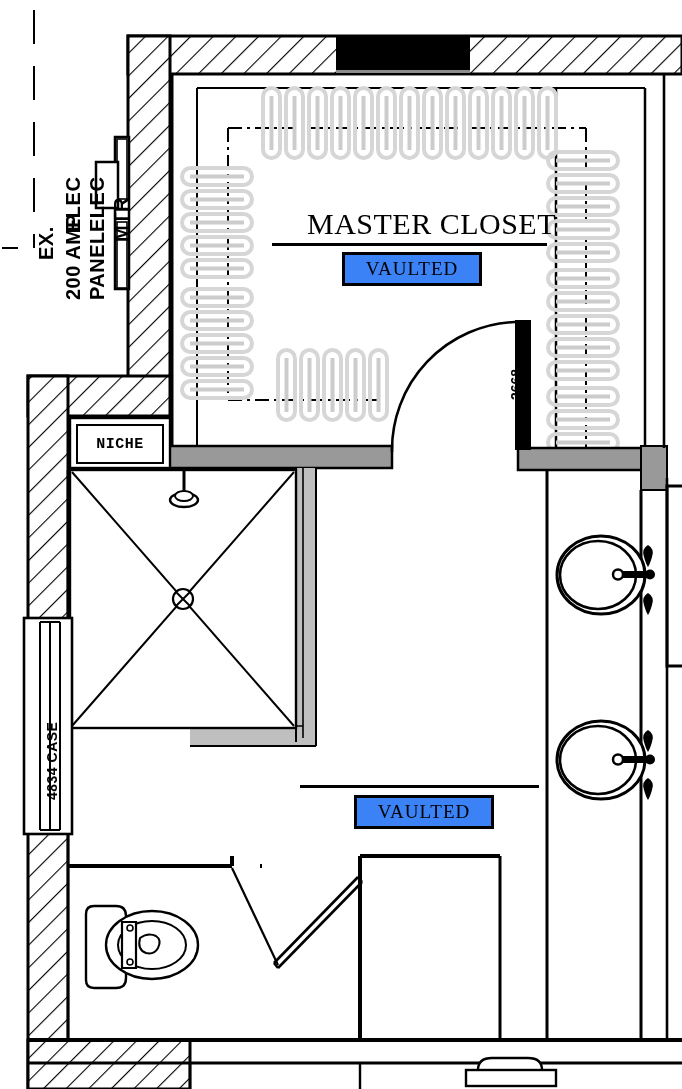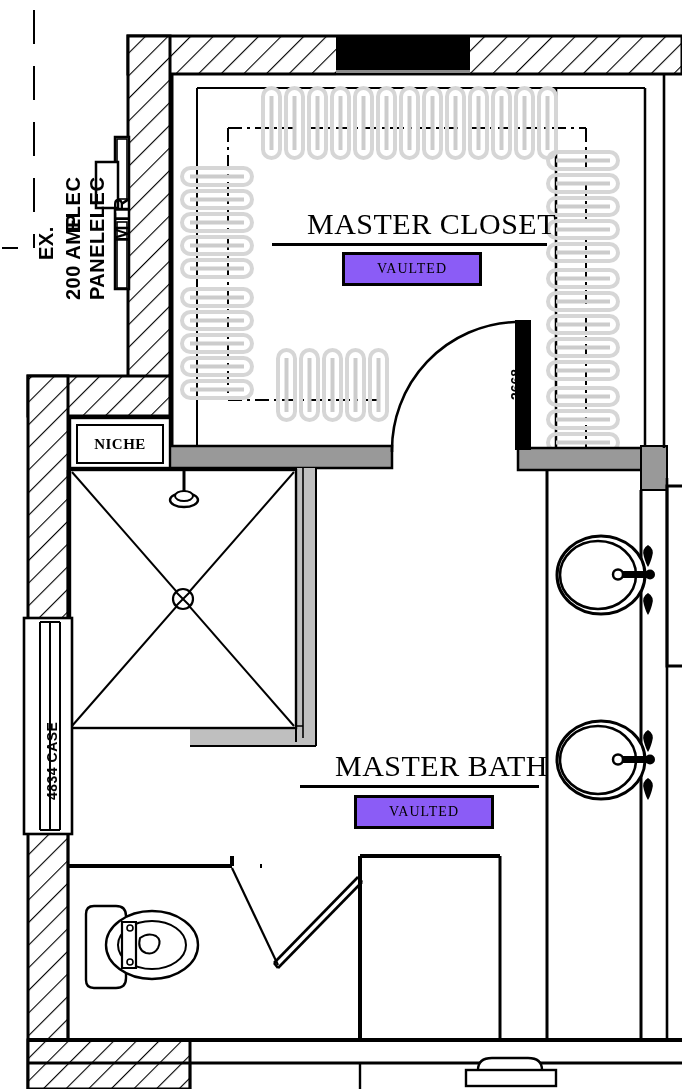--- a/index.html
+++ b/index.html
@@ -3,26 +3,26 @@
 <meta charset="utf-8">
 <title>Master Suite Floor Plan</title>
 <style>
   html,body{margin:0;padding:0;background:#ffffff;}
   body{font-family:"Liberation Serif",serif;}
   #plan-root{position:relative;width:682px;height:1089px;background:#ffffff;overflow:hidden;}
   #plan-svg{position:absolute;left:0;top:0;width:682px;height:1089px;}
   .lbl{position:absolute;white-space:nowrap;color:#000;}
   .room-name{font-family:"Liberation Serif",serif;font-size:30px;letter-spacing:.5px;margin-left:32px;}
   .room-underline{position:absolute;background:#000;height:3px;}
-  .vault-box{position:absolute;border:3px solid #000;background:#8b5cf6;
+  .vault-box{position:absolute;border:3px solid #000;background:#3b82f6;
              display:flex;align-items:center;justify-content:center;
-             font-family:"Liberation Serif",serif;font-size:14px;letter-spacing:1px;}
+             font-family:"Liberation Serif",serif;font-size:19px;letter-spacing:1px;}
   .niche-box{position:absolute;border:2px solid #000;background:#fff;
              display:flex;align-items:center;justify-content:center;
-             font-family:Liberation Serif, serif;font-weight:bold;font-size:15px;letter-spacing:.5px;}
+             font-family:Liberation Mono, monospace;font-weight:bold;font-size:15px;letter-spacing:.5px;}
   .rot-lbl{position:absolute;transform-origin:0 0;transform:rotate(-90deg);
            font-family:"Liberation Sans",sans-serif;font-weight:bold;font-size:20px;
            letter-spacing:.5px;white-space:nowrap;}
   .rot-lbl-sm{position:absolute;transform-origin:0 0;transform:rotate(-90deg);
            font-family:"Liberation Sans",sans-serif;font-weight:bold;font-size:14px;
            letter-spacing:.5px;white-space:nowrap;}
   .door-tag{position:absolute;transform-origin:0 0;transform:rotate(-90deg);
            font-family:"Liberation Sans",sans-serif;font-weight:bold;font-size:14px;
            white-space:nowrap;}
 </style>
@@ -283,21 +283,20 @@
       <line x1="360" y1="1063" x2="360" y2="1089" stroke="#000" stroke-width="2.4"></line>
       <line x1="190" y1="1063" x2="190" y2="1089" stroke="#000" stroke-width="2.4"></line>
     </g>
 
   </svg>
 
   <div class="lbl room-name" style="left:275px; top:207px;">MASTER CLOSET</div>
   <div class="room-underline" style="left:272px; top:243px; width:275px;"></div>
   <div class="vault-box" style="left:342px; top:252px; width:134px; height:28px;">VAULTED</div>
 
-  <div class="lbl room-name" style="left:303px; top:749px;">MASTER BATH</div>
   <div class="room-underline" style="left:300px; top:785px; width:239px;"></div>
   <div class="vault-box" style="left:354px; top:795px; width:134px; height:28px;">VAULTED</div>
 
   <div class="niche-box" style="left:76px; top:424px; width:84px; height:36px;">NICHE</div>
 
   <div class="door-tag" style="left:508px; top:400px;">2668</div>
 
   <div class="rot-lbl-sm" style="left:44px; top:800px;">4834 CASE</div>
 
   <div class="rot-lbl" style="left:35px; top:260px;">EX.</div>

